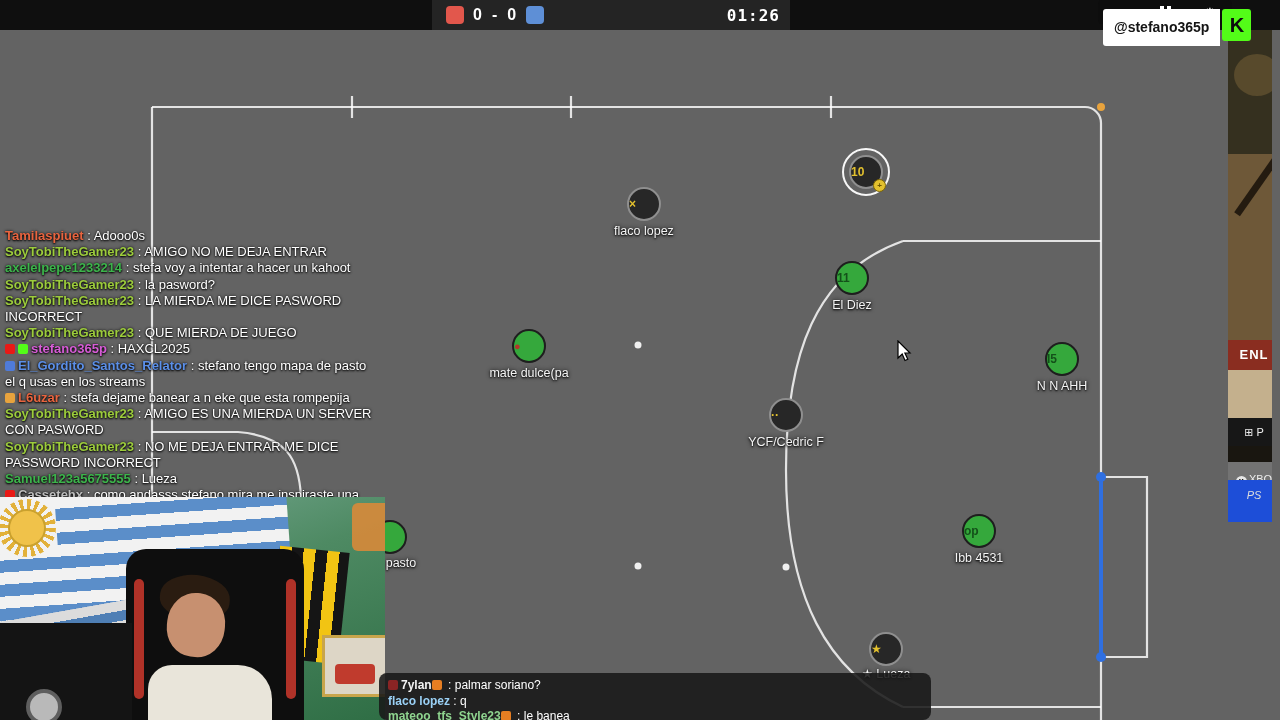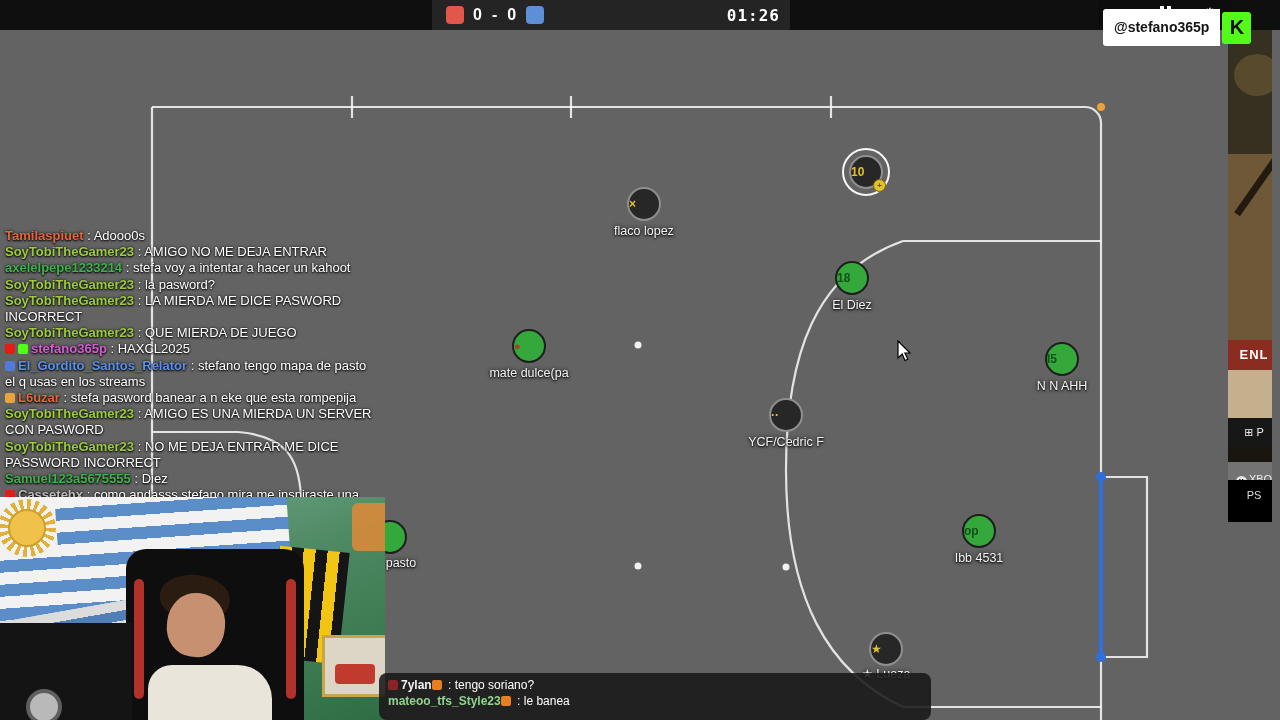--- a/index.html
+++ b/index.html
@@ -38,37 +38,37 @@
   
   #bottomchat{position:absolute;left:379px;top:673px;width:552px;height:47px;z-index:16;background:rgba(24,24,24,.88);
               border-radius:8px;padding:5px 9px;color:#fff;font-size:12px;line-height:15.5px;overflow:hidden}
 
   
   #controls{position:absolute;left:1098px;top:0;width:134px;height:24px;z-index:24;background:#0d0d0d;border-radius:4px;
             display:flex;align-items:center;justify-content:space-around;color:#f0f0f0;font-size:13px}
   .ctl{cursor:pointer}
   .pausebars{display:inline-flex;gap:3px}
   .pausebars i{display:block;width:4px;height:12px;background:#fff}
-  #kickbadge{position:absolute;left:1103px;top:9px;height:37px;display:flex;align-items:center;z-index:30}
+  #kickbadge{position:absolute;left:1103px;top:9px;height:37px;display:flex;z-index:30}
   #kick-handle{background:#fff;color:#141414;font-weight:bold;font-size:14px;height:37px;line-height:37px;padding:0 11px;border-radius:3px 0 0 3px}
   #kick-logo{width:29px;height:32px;margin-left:2px;border-radius:3px;display:flex;align-items:center;justify-content:center;
              font-weight:900;font-size:20px;color:#0d0d0d}
 
   
   #sideart{position:absolute;left:1228px;top:28px;width:44px;height:494px;z-index:8;overflow:hidden;background:#191610}
   .sa{position:absolute;left:0;width:52px}
   #sa-helmet{top:0;height:126px;background:#35301f}
   #sa-helmet .dome{position:absolute;left:6px;top:26px;width:46px;height:42px;border-radius:50%;background:#584a2c}
   #sa-body{top:126px;height:186px;background:#6e5838}
   #sa-rifle{position:absolute;left:-8px;top:150px;width:80px;height:7px;background:#241b10;transform:rotate(-55deg)}
   #sa-title{top:312px;height:30px;background:#8a2d20;color:#fff;font-weight:bold;font-size:13px;text-align:center;line-height:30px;letter-spacing:1px}
   #sa-beige{top:342px;height:48px;background:#c4b08d}
   #sa-win{top:390px;height:28px;background:#171717;color:#eee;font-size:11px;text-align:center;line-height:28px}
   #sa-xbox{top:434px;height:34px;background:#737373;color:#eee;font-size:11px;text-align:center;line-height:34px}
-  #sa-ps{top:452px;height:42px;background:#000000;color:#ddd;font-size:11px;text-align:center;line-height:30px}
+  #sa-ps{top:452px;height:42px;background:#1d4ed8;color:#ddd;font-size:11px;font-style:italic;text-align:center;line-height:30px}
   .xball{display:inline-block;width:11px;height:11px;border-radius:50%;background:#e6e6e6;color:#0c0c0c;font-size:9px;line-height:11px;
          font-weight:bold;font-style:normal;margin-right:2px;text-align:center;vertical-align:-1px}
 
   
   #webcam{position:absolute;left:0;top:497px;width:385px;height:223px;z-index:15;overflow:hidden;
           background:linear-gradient(160deg,#7fae9a 0%,#4e8a63 45%,#2f6e45 100%)}
   .wc{position:absolute}
   #uyflag{left:-10px;top:-6px;width:300px;height:126px;transform:rotate(-4deg);
           background:repeating-linear-gradient(180deg,#f2f2f2 0 12px,#5b8ec9 12px 24px)}
   #uycanton{left:-10px;top:-6px;width:66px;height:62px;background:#f2f2f2;transform:rotate(-4deg)}
@@ -125,21 +125,21 @@
 
     <div class="player team-black" style="left:849px;top:155px">
       <div class="ring"></div>
       <span>10</span>
       <span class="badge-dot">+</span>
     </div>
     <div class="player team-black" style="left:627px;top:187px">
       <span>×</span>
     </div>
     <div class="player team-green" style="left:835px;top:261px">
-      <span>18</span>
+      <span>11</span>
     </div>
     <div class="player team-green" style="left:512px;top:329px">
       <span style="color:#b3362a;font-size:11px">●</span>
     </div>
     <div class="player team-black" style="left:769px;top:398px">
       <span>··</span>
     </div>
     <div class="player team-green" style="left:1045px;top:342px">
       <span>I5</span>
     </div>
@@ -193,42 +193,45 @@
     <div class="chat-line">
       <span class="cu" style="color: rgb(156, 204, 60);">SoyTobiTheGamer23</span><span> : </span><span>QUE MIERDA DE JUEGO</span>
     </div>
     <div class="chat-line">
       <span class="badge" style="background: rgb(233, 25, 22);"></span><span class="badge" style="background: rgb(83, 252, 24);"></span><span class="cu" style="color: rgb(214, 92, 214); margin-top: 21px;">stefano365p</span><span> : </span><span>HAXCL2025</span>
     </div>
     <div class="chat-line">
       <span class="badge" style="background: rgb(79, 123, 217);"></span><span class="cu" style="color: rgb(91, 143, 232);">El_Gordito_Santos_Relator</span><span> : </span><span>stefano tengo mapa de pasto el q usas en los streams</span>
     </div>
     <div class="chat-line">
-      <span class="badge" style="background: rgb(232, 163, 61);"></span><span class="cu" style="color: rgb(232, 100, 63);">L6uzar</span><span> : </span><span>stefa pasword banear a n eke que esta rompepija</span>
+      <span class="badge" style="background: rgb(232, 163, 61);"></span><span class="cu" style="color: rgb(232, 100, 63);">L6uzar</span><span> : </span><span>stefa dejame banear a n eke que esta rompepija</span>
     </div>
     <div class="chat-line">
       <span class="cu" style="color: rgb(156, 204, 60);">SoyTobiTheGamer23</span><span> : </span><span>AMIGO ES UNA MIERDA UN SERVER CON PASWORD</span>
     </div>
     <div class="chat-line">
       <span class="cu" style="color: rgb(156, 204, 60);">SoyTobiTheGamer23</span><span> : </span><span>NO ME DEJA ENTRAR ME DICE PASSWORD INCORRECT</span>
     </div>
     <div class="chat-line">
-      <span class="cu" style="color: rgb(60, 180, 75);">Samuel123a5675555</span><span> : </span><span>Diez</span>
+      <span class="cu" style="color: rgb(60, 180, 75);">Samuel123a5675555</span><span> : </span><span>Lueza</span>
     </div>
     <div class="chat-line">
       <span class="badge" style="background: rgb(233, 25, 22);"></span><span class="cu" style="color: rgb(189, 189, 189);">Cassetehx</span><span> : </span><span>como andasss stefano mira me inspiraste una banda en hacer stream y me volvi streemer me gustaria hacer una colab con vos en hax @stefano365p</span>
     </div>
     <div class="chat-line">
       <span class="cu" style="color: rgb(224, 224, 224);">EspnHaxball</span><span> : </span><span>ESTAS DE SUERTE COMPA</span>
     </div>
   </div>
 
   <div id="bottomchat">
     <div class="chat-line">
-      <span class="badge" style="background: rgb(138, 36, 36);"></span><span class="cu" style="color: rgb(242, 242, 242);">7ylan</span><span class="badge" style="background: rgb(230, 126, 34);"></span><span> : </span><span>tengo soriano?</span>
+      <span class="badge" style="background: rgb(138, 36, 36);"></span><span class="cu" style="color: rgb(242, 242, 242);">7ylan</span><span class="badge" style="background: rgb(230, 126, 34);"></span><span> : </span><span>palmar soriano?</span>
+    </div>
+    <div class="chat-line">
+      <span class="cu" style="color: rgb(154, 208, 245);">flaco lopez</span><span> : </span><span>q</span>
     </div>
     <div class="chat-line">
       <span class="cu" style="color: rgb(143, 212, 143);">mateoo_tfs_Style23</span><span class="badge" style="background: rgb(230, 126, 34);"></span><span> : </span><span>le banea</span>
     </div>
   </div>
 
   <div id="controls">
     <span class="ctl">▲</span>
     <span class="ctl pausebars">
         <i></i>

